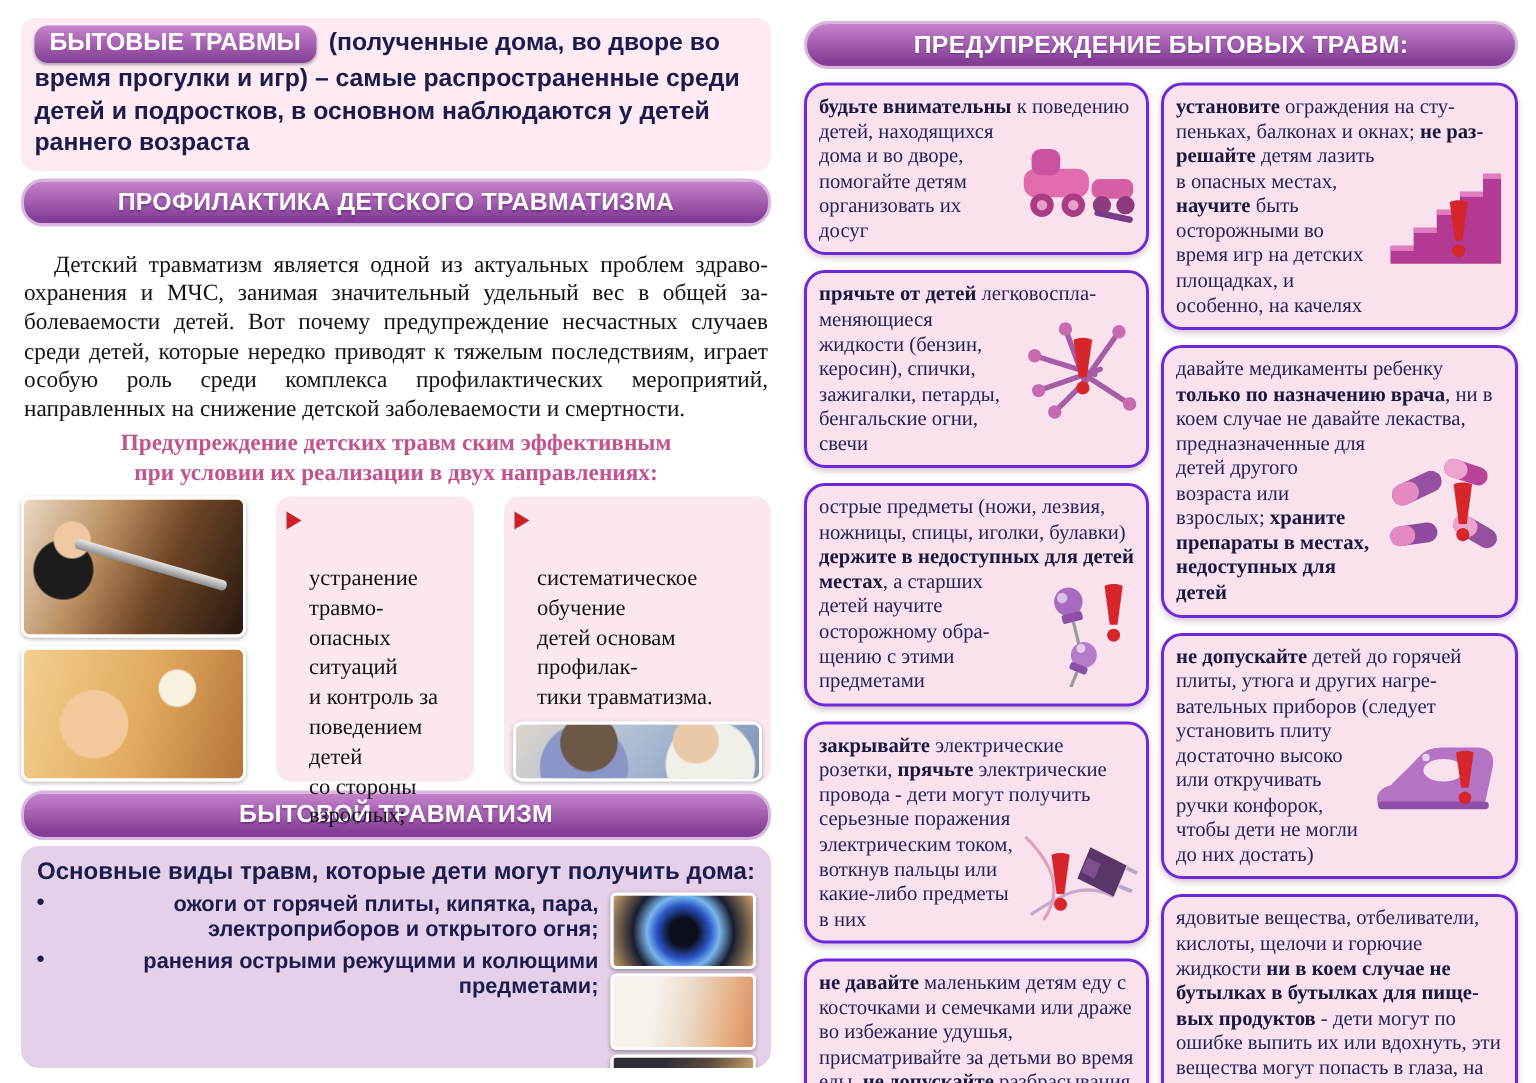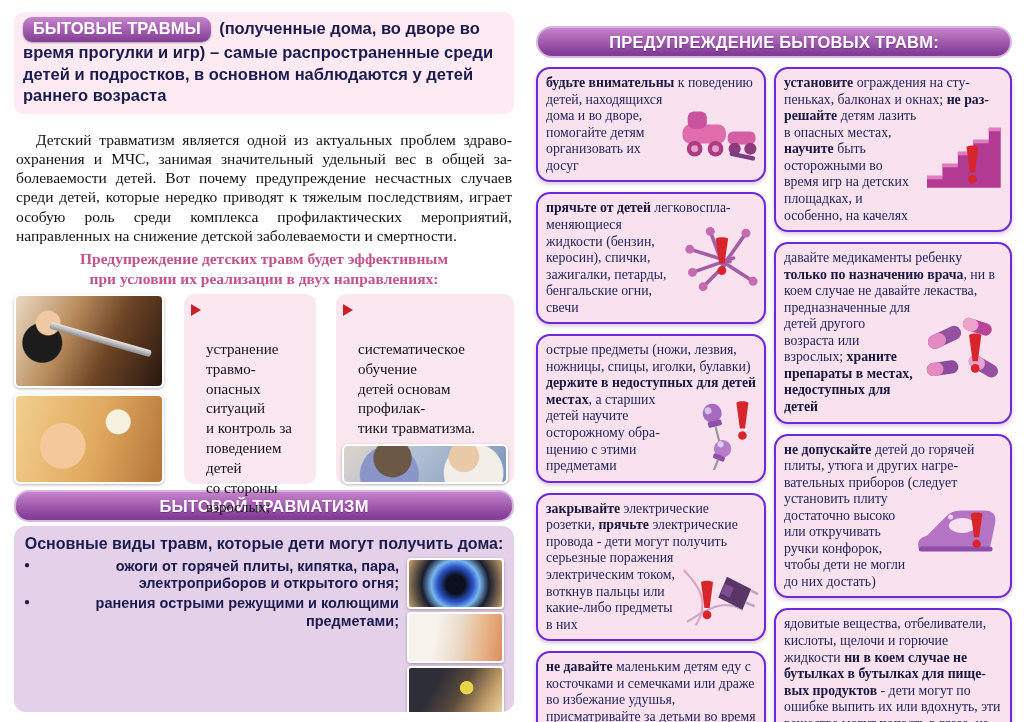--- a/index.html
+++ b/index.html
@@ -2,21 +2,21 @@
 <html style="--header_gradient_top: #c583cb; --header_gradient_bottom: #833d96; --intro_box_bg: #fdeaf2; --dir_box_bg: #fbe7f0; --lavender_box_bg: #e4d0e8; --tip_box_bg: #f9e2ee; --highlight_pink: #c1538e; --alert_red: #cb2027; --dark_navy_text: #1b1b4e;"><head>
 <meta charset="utf-8">
 <style>
   html,body{margin:0;padding:0;background:#e9e9e9;}
   .sheet{position:relative;width:1024px;height:722px;background:#ffffff;overflow:hidden;
          font-family:"Liberation Serif",serif;box-shadow:0 0 4px rgba(0,0,0,.25);}
   
   .bar{background:linear-gradient(to bottom,var(--header_gradient_top,#c583cb) 0%,var(--header_gradient_bottom,#833d96) 90%);
        border:2px solid #d9b6df;border-radius:15px;color:#fff;text-align:center;
        font:bold 16.5px/1.1 "Liberation Sans",sans-serif;padding:5px 4px;letter-spacing:.2px;
-       text-shadow:0 1px 1px rgba(60,0,70,.35);margin-top:12px;}
+       text-shadow:0 1px 1px rgba(60,0,70,.35);}
   .photo{border:2px solid #fff;border-radius:6px;box-shadow:0 1px 3px rgba(0,0,0,.3);position:relative;overflow:hidden;}
   
   .page-left{position:absolute;left:14px;top:12px;width:500px;height:700px;display:flex;flex-direction:column;}
   .intro{background:var(--intro_box_bg,#fdeaf2);border-radius:10px;padding:5px 9px 7px;
          font:bold 16.5px/1.3 "Liberation Sans",sans-serif;color:var(--dark_navy_text,#1b1b4e);}
   .badge{display:inline-block;background:linear-gradient(to bottom,var(--header_gradient_top,#c583cb),var(--header_gradient_bottom,#833d96));
          color:#fff;border-radius:9px;padding:1px 10px 3px;margin-right:4px;box-shadow:0 1px 2px rgba(0,0,0,.3);}
   .para{font:15.5px/1.24 "Liberation Serif",serif;color:#101016;text-align:justify;text-indent:20px;margin:16px 2px 2px;}
   .highlight{font:bold 15.5px/1.3 "Liberation Serif",serif;color:var(--highlight_pink,#c1538e);
              text-align:center;white-space:pre-line;margin:2px 0 5px;}
@@ -77,24 +77,25 @@
 
 <div class="sheet">
 
   <div class="page-left">
 
     <p class="intro" style="margin:0;">
       <span class="badge">БЫТОВЫЕ ТРАВМЫ</span>
       <span>(полученные дома, во дворе во время прогулки и игр) – самые распространенные среди детей и под­ростков,  в основном наблюдаются у детей раннего возраста</span>
     </p>
 
+    <div class="bar" style="margin-top:5px;">ПРОФИЛАКТИКА ДЕТСКОГО ТРАВМАТИЗМА</div>
 
     <p class="para">Детский травматизм является одной из актуальных проблем здраво­охранения и МЧС, занимая значительный  удельный вес в общей за­болеваемости детей. Вот почему предупреждение несчастных случа­ев среди детей, которые нередко приводят к тяжелым последствиям, играет особую роль среди комплекса профилактических мероприятий, направленных на снижение детской заболеваемости и смертности.</p>
 
-    <div class="highlight">Предупреждение детских травм будет эффективным
+    <div class="highlight">Предупреждение детских травм ским эффективным
 при условии  их реализации в двух направлениях:</div>
 
     <div class="directions">
       <div class="photo-col">
         <div class="photo ph1"></div>
         <div class="photo ph2"></div>
       </div>
       <div class="dir-box dir1">
         <div class="dir-text">
           <span class="tri"></span>

